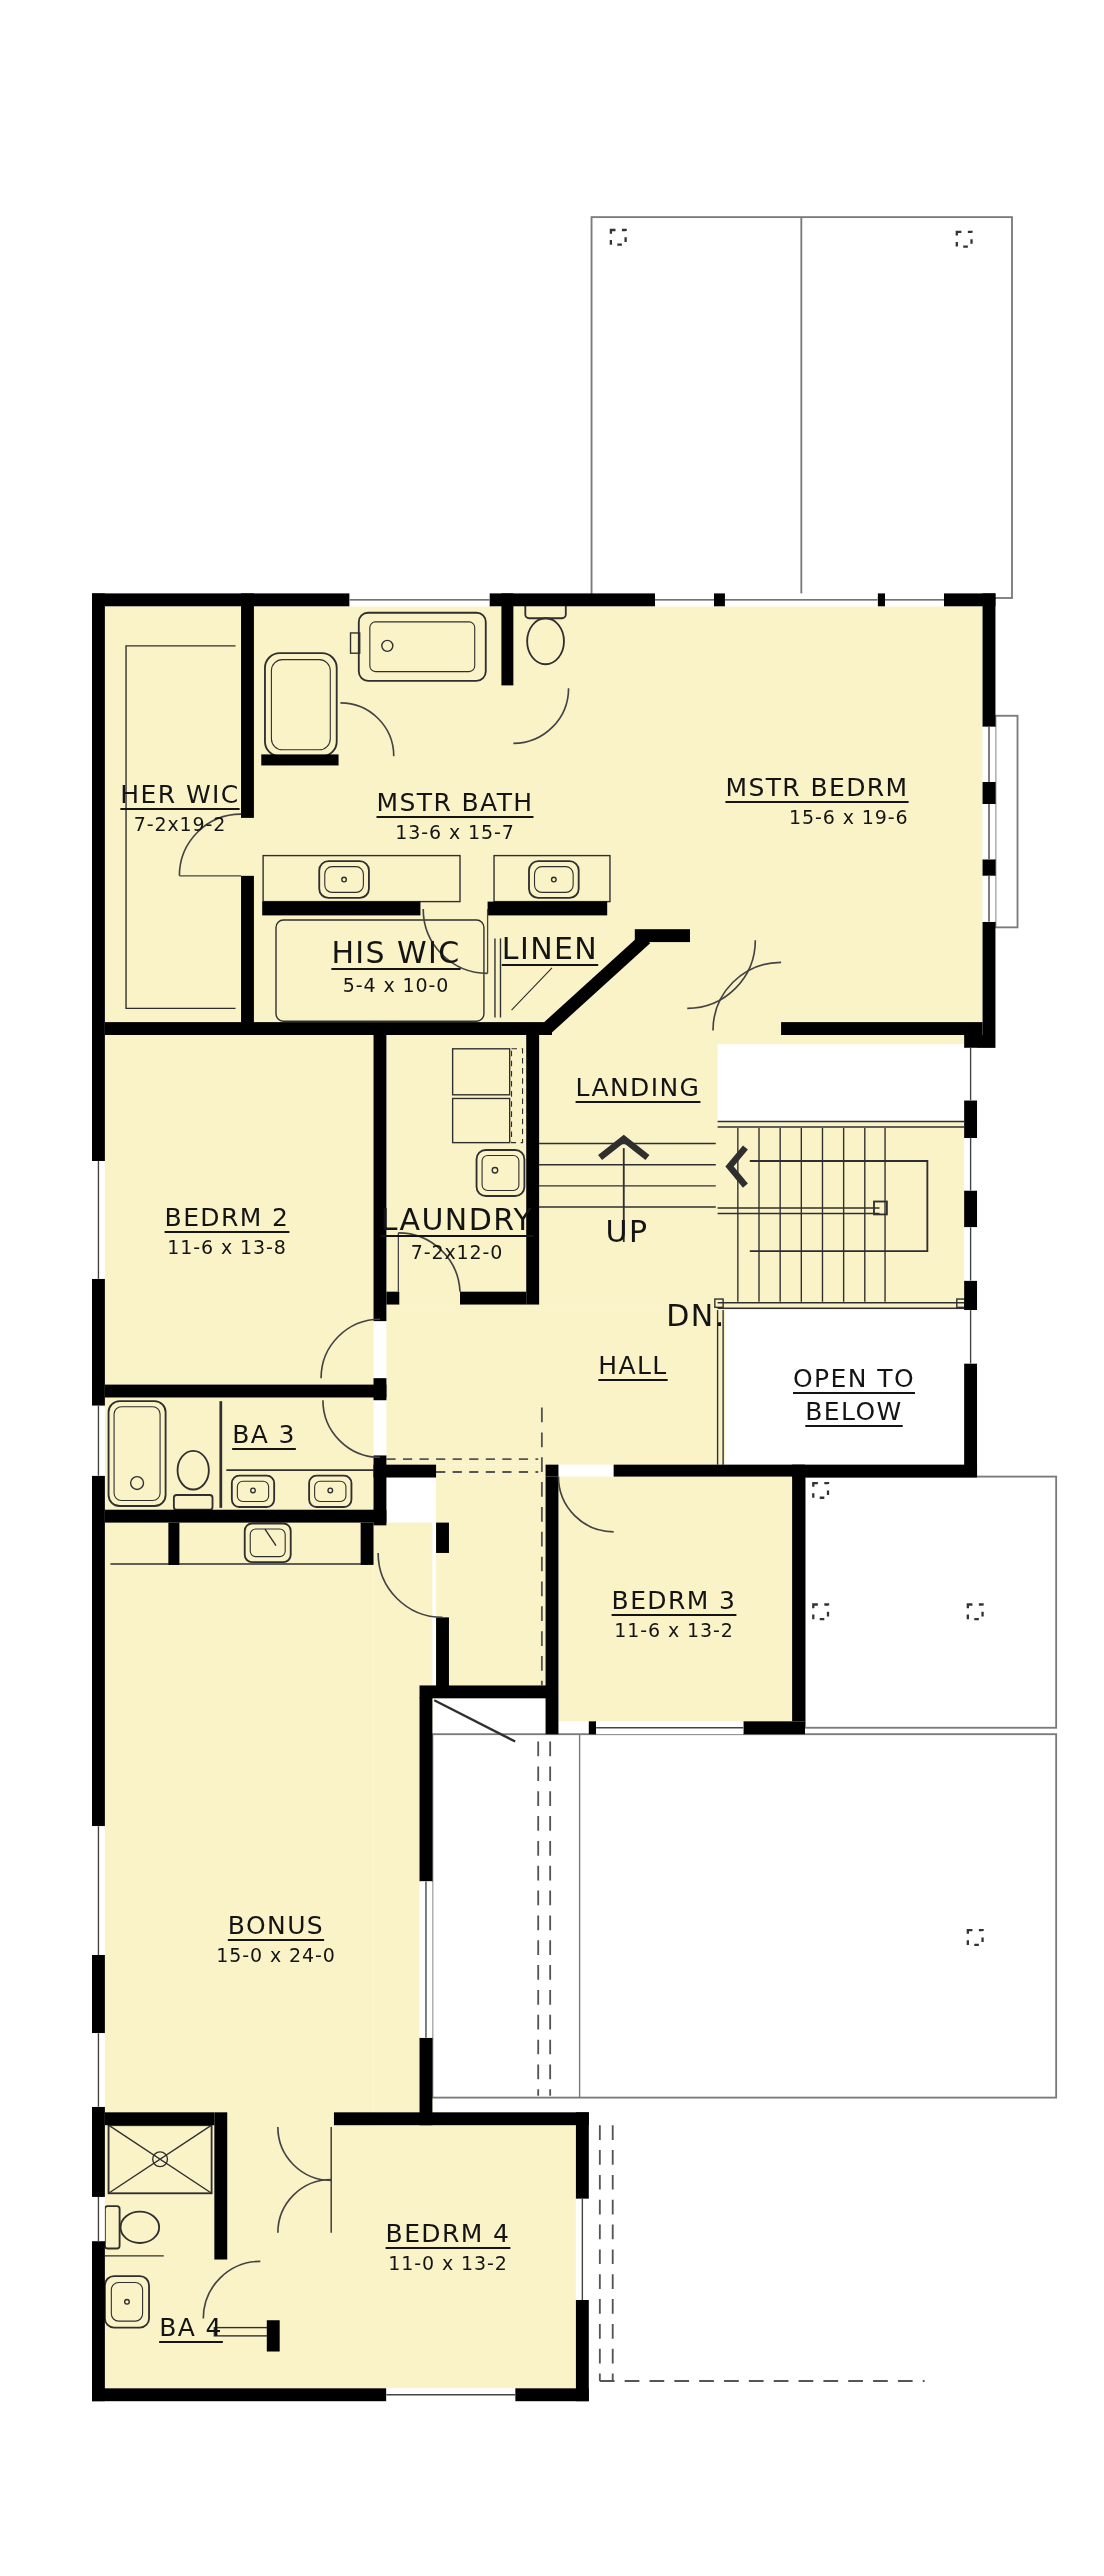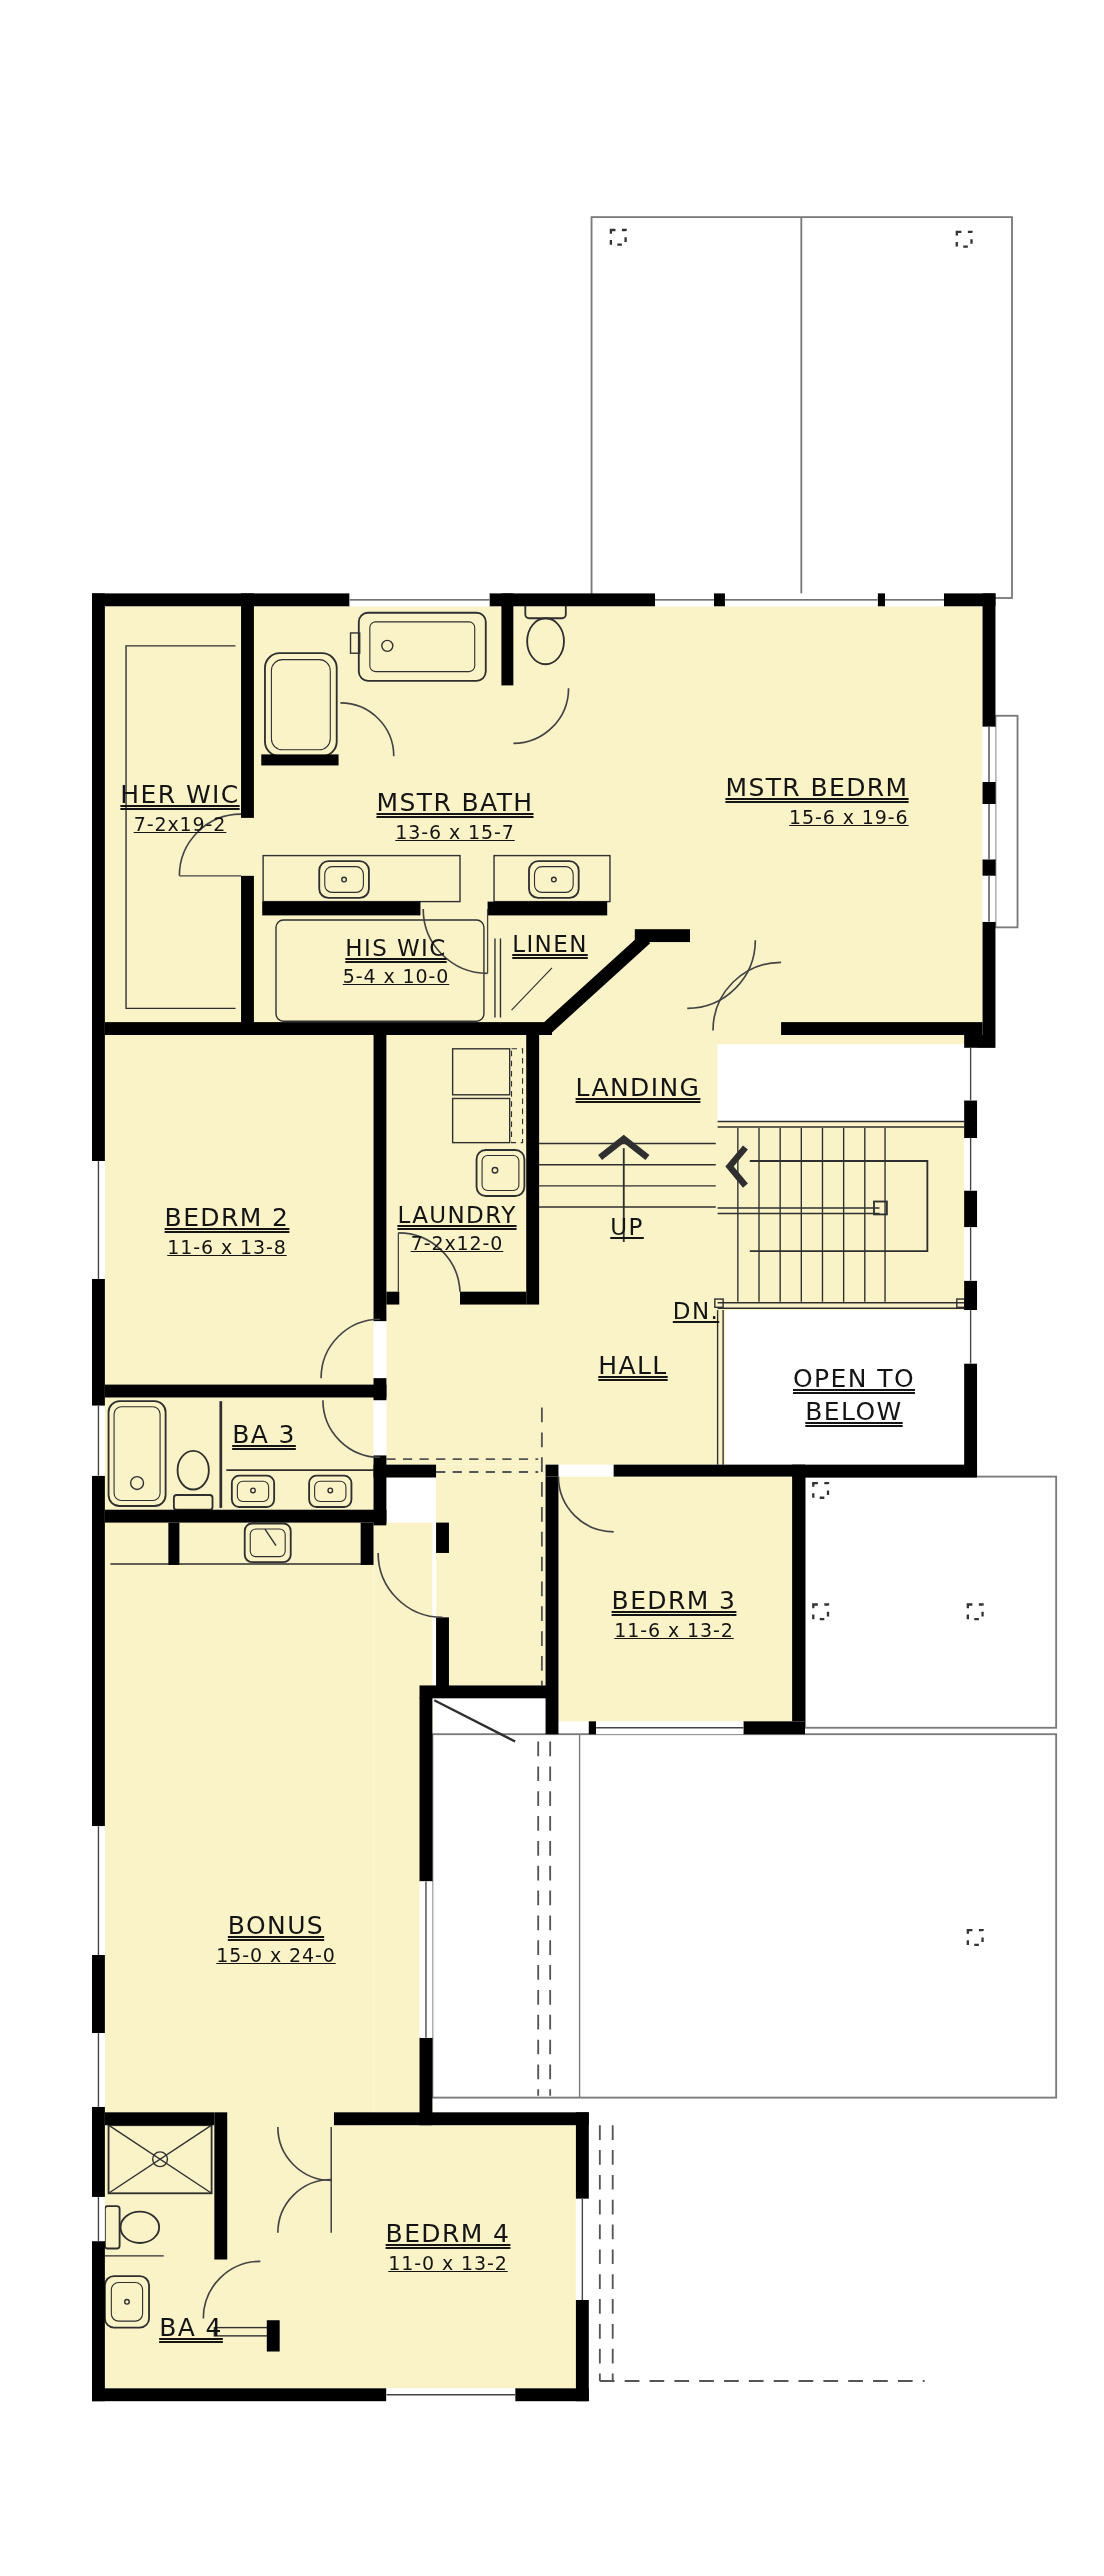--- a/index.html
+++ b/index.html
@@ -1,24 +1,24 @@
 <!DOCTYPE html>
 <html style="font-size:14.7px"><head>
 <meta charset="utf-8">
 <style>
   html,body{margin:0;padding:0;background:#ffffff;}
   #canvas{position:relative;width:1104px;height:2576px;background:#ffffff;overflow:hidden;
           font-family:"DejaVu Sans",sans-serif;}
   #plan-svg{position:absolute;left:0;top:0;}
-  .lbl{position:absolute;transform:translateX(-50%);text-align:center;color:#141414;z-index:5;text-decoration:underline;}
+  .lbl{position:absolute;transform:translateX(-50%);text-align:center;color:#141414;z-index:5;}
   .nm{font-size:25px;font-weight:500;letter-spacing:1.4px;white-space:nowrap;
       text-decoration:underline;text-decoration-thickness:1.8px;text-underline-offset:4.6px;}
   .nm.wrap{white-space:normal;width:166px;line-height:1.3;text-align:center;}
   .dm{font-size:19px;letter-spacing:0.9px;margin-top:3.7px;white-space:nowrap;}
-  .sm .nm{font-size:23px;}
+  .sm .nm{font-size:30px;}
   .plain{text-decoration:none;}
 </style>
 </head>
 <body>
 
 <div id="canvas">
 
 <svg id="plan-svg" width="1104" height="2576" viewBox="0 0 1200 2800">
 
   <g fill="#FAF3C8">

